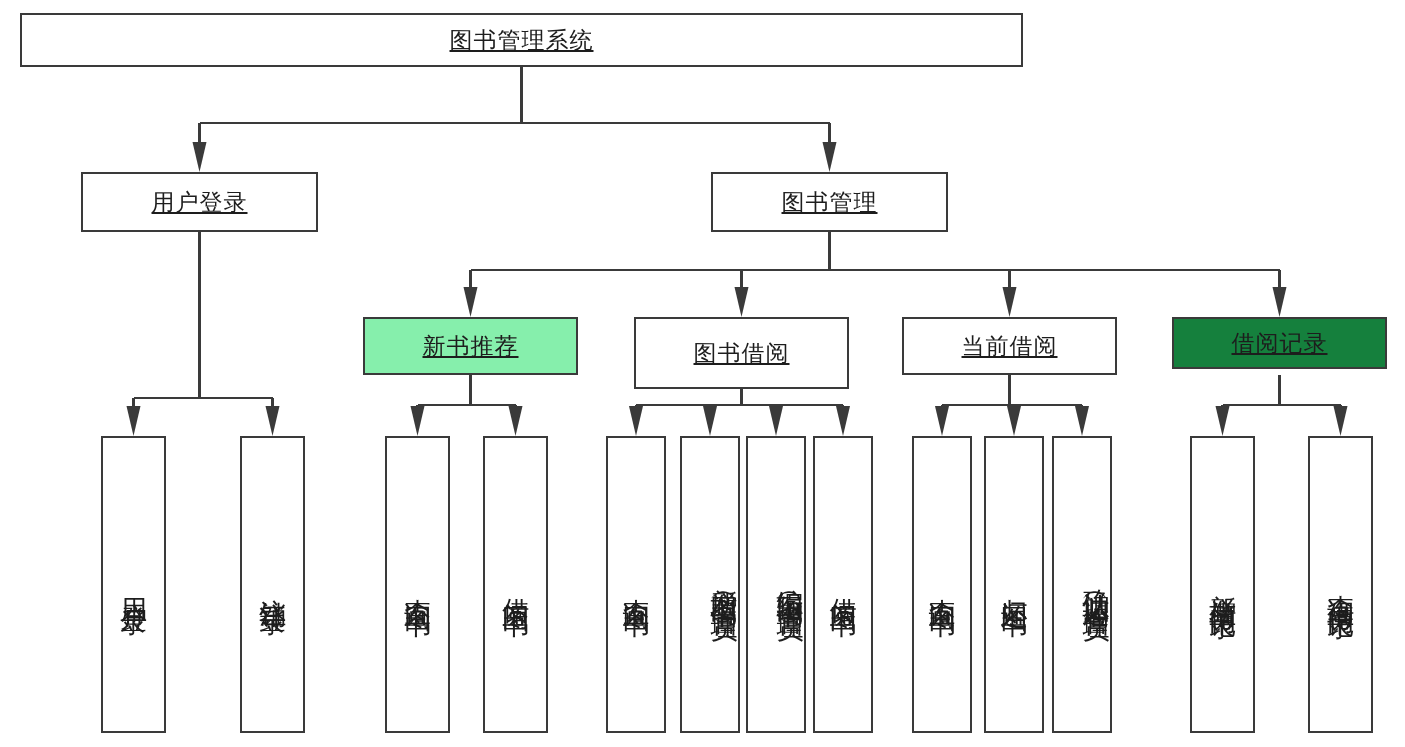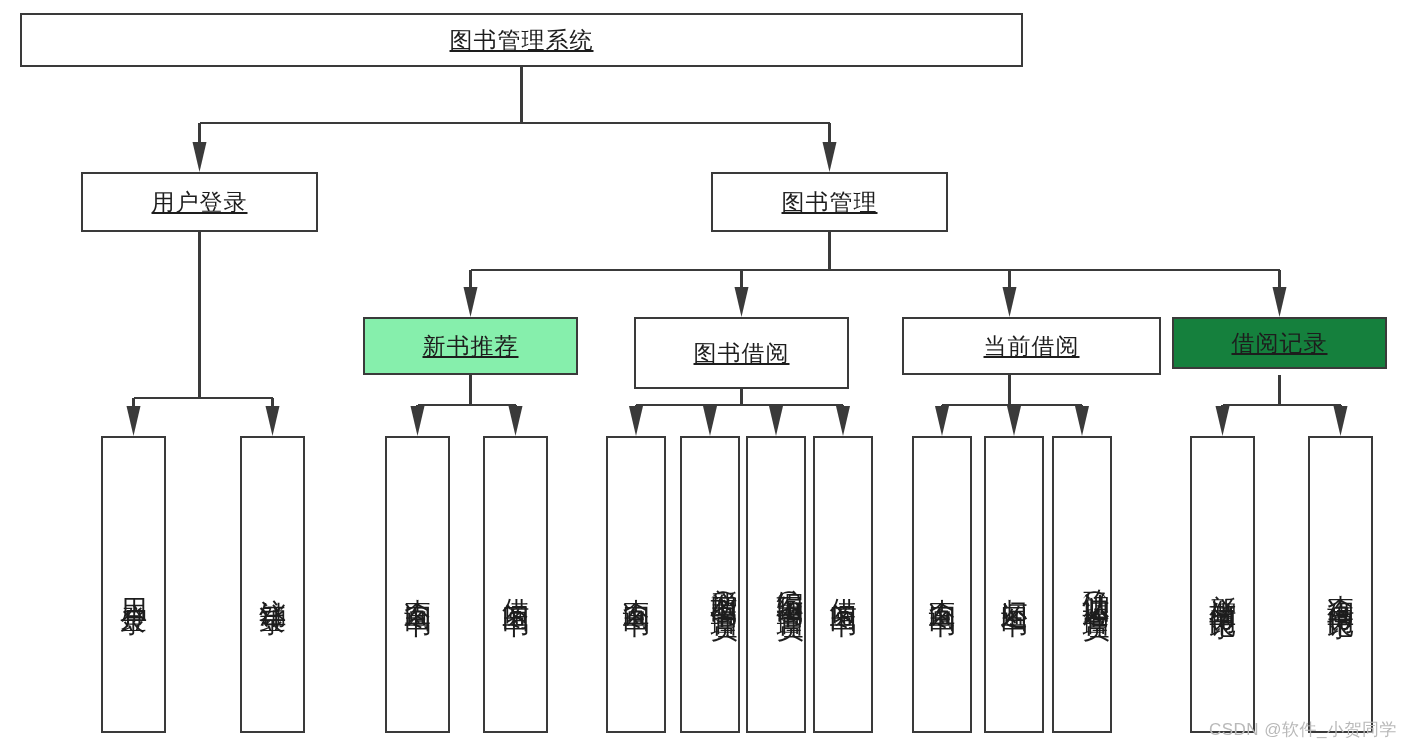--- a/index.html
+++ b/index.html
@@ -133,21 +133,21 @@
       </div>
       <div class="node horiz" style="left: 711px; top: 172px; width: 237px; height: 60px; border-color: rgb(58, 58, 58); background: rgb(255, 255, 255); color: rgb(29, 29, 29);">
         <span class="label">图书管理</span>
       </div>
       <div class="node horiz" style="left: 363px; top: 317px; width: 215px; height: 58px; border-color: rgb(58, 58, 58); background: #86efac; color: rgb(29, 29, 29);">
         <span class="label">新书推荐</span>
       </div>
       <div class="node horiz" style="left: 634px; top: 317px; width: 215px; height: 72px; border-color: rgb(58, 58, 58); background: rgb(255, 255, 255); color: rgb(29, 29, 29);">
         <span class="label">图书借阅</span>
       </div>
-      <div class="node horiz" style="left: 902px; top: 317px; width: 259px; height: 58px; border-color: rgb(58, 58, 58); background: rgb(255, 255, 255); color: rgb(29, 29, 29);">
+      <div class="node horiz" style="left: 902px; top: 317px; width: 215px; height: 58px; border-color: rgb(58, 58, 58); background: rgb(255, 255, 255); color: rgb(29, 29, 29);">
         <span class="label">当前借阅</span>
       </div>
       <div class="node horiz" style="left: 1172px; top: 317px; width: 215px; height: 52px; border-color: rgb(58, 58, 58); background: #15803d; color: rgb(29, 29, 29);">
         <span class="label">借阅记录</span>
       </div>
       <div class="node vert" style="left: 101px; top: 436px; width: 65px; height: 297px; border-color: rgb(58, 58, 58); background: rgb(255, 255, 255); color: rgb(29, 29, 29);">
         <span class="label">用户登录</span>
       </div>
       <div class="node vert" style="left: 240px; top: 436px; width: 65px; height: 297px; border-color: rgb(58, 58, 58); background: rgb(255, 255, 255); color: rgb(29, 29, 29);">
         <span class="label">注销登录</span>
@@ -180,15 +180,14 @@
         <span class="label">确认归还（管理员）</span>
       </div>
       <div class="node vert" style="left: 1190px; top: 436px; width: 65px; height: 297px; border-color: rgb(58, 58, 58); background: rgb(255, 255, 255); color: rgb(29, 29, 29);">
         <span class="label">新增借阅记录</span>
       </div>
       <div class="node vert" style="left: 1308px; top: 436px; width: 65px; height: 297px; border-color: rgb(58, 58, 58); background: rgb(255, 255, 255); color: rgb(29, 29, 29);">
         <span class="label">查询借阅记录</span>
       </div>
     </div>
 
-  <div id="watermark">CSDN @软件_小贺同学</div>
 
 </div>
 
 </body></html>

